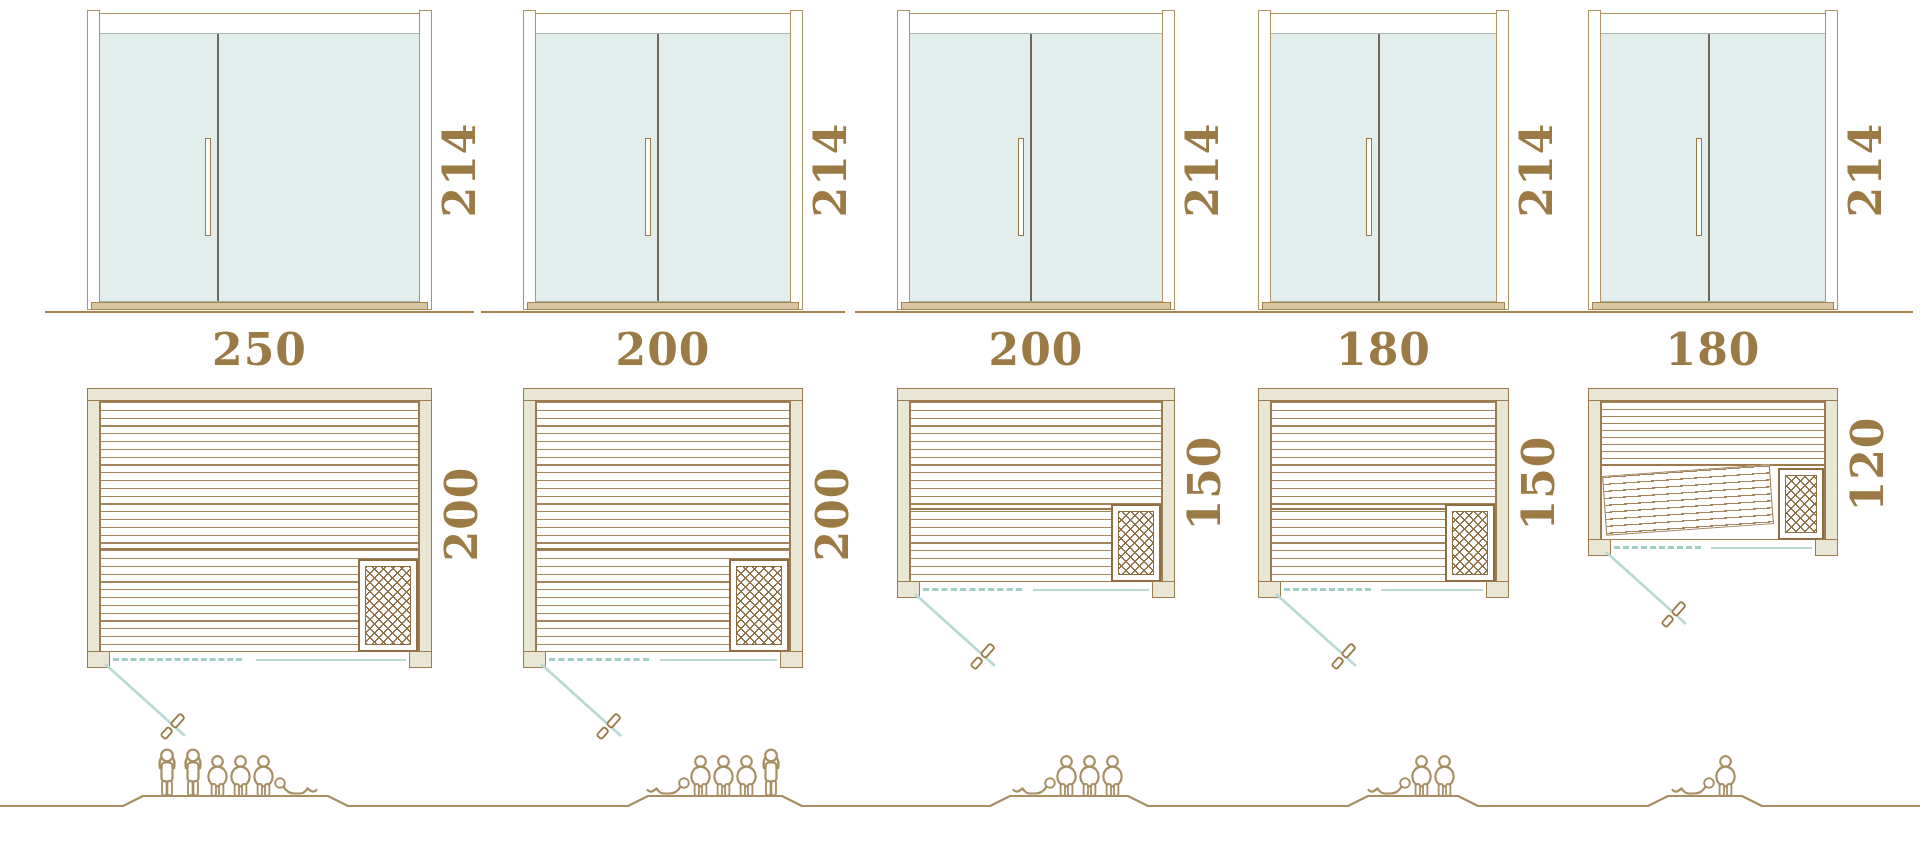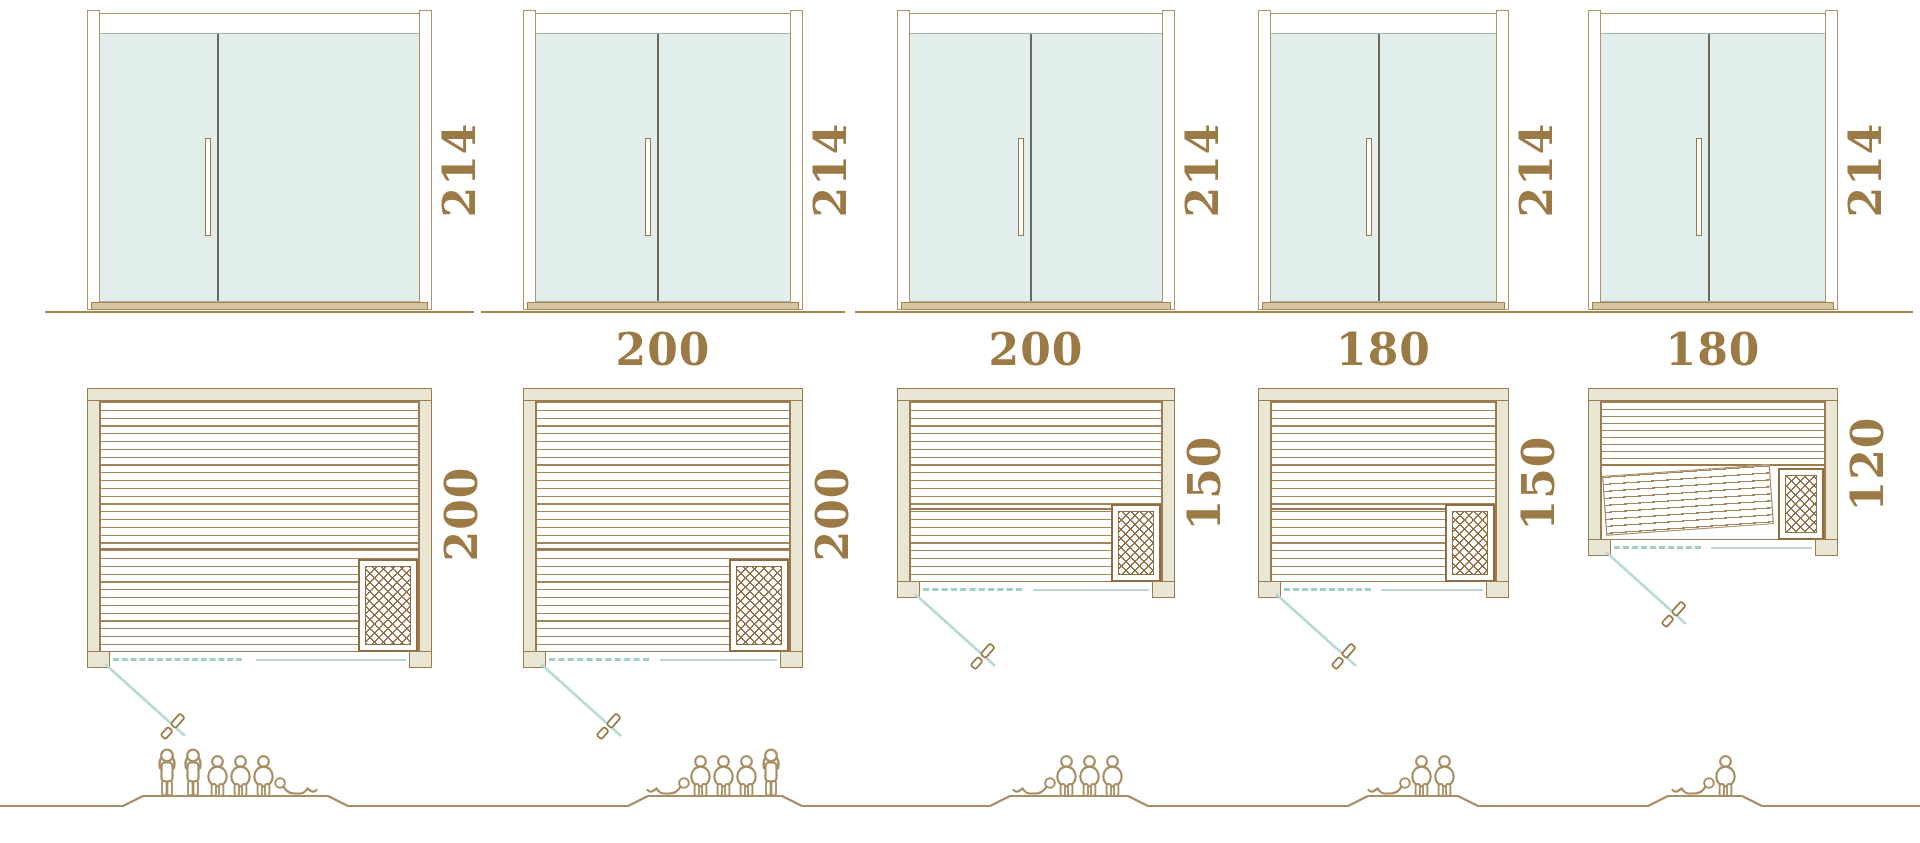--- a/index.html
+++ b/index.html
@@ -94,20 +94,21 @@
         <div class="handle"></div>
       </div>
       <div class="post post-l"></div>
       <div class="post post-r"></div>
       <div class="sill"></div>
       <div class="door-ground"></div>
       <div class="dim dim-h">
           <span>214</span>
         </div>
     </div>
+    <div class="dim dim-w">250</div>
     <div class="plan">
       <div class="interior"></div>
       <div class="bench-edge"></div>
       <div class="wall wall-top"></div>
       <div class="wall wall-l"></div>
       <div class="wall wall-r"></div>
       <div class="heater">
           <div class="hatch"></div>
         </div>
       <div class="foot foot-l"></div>

